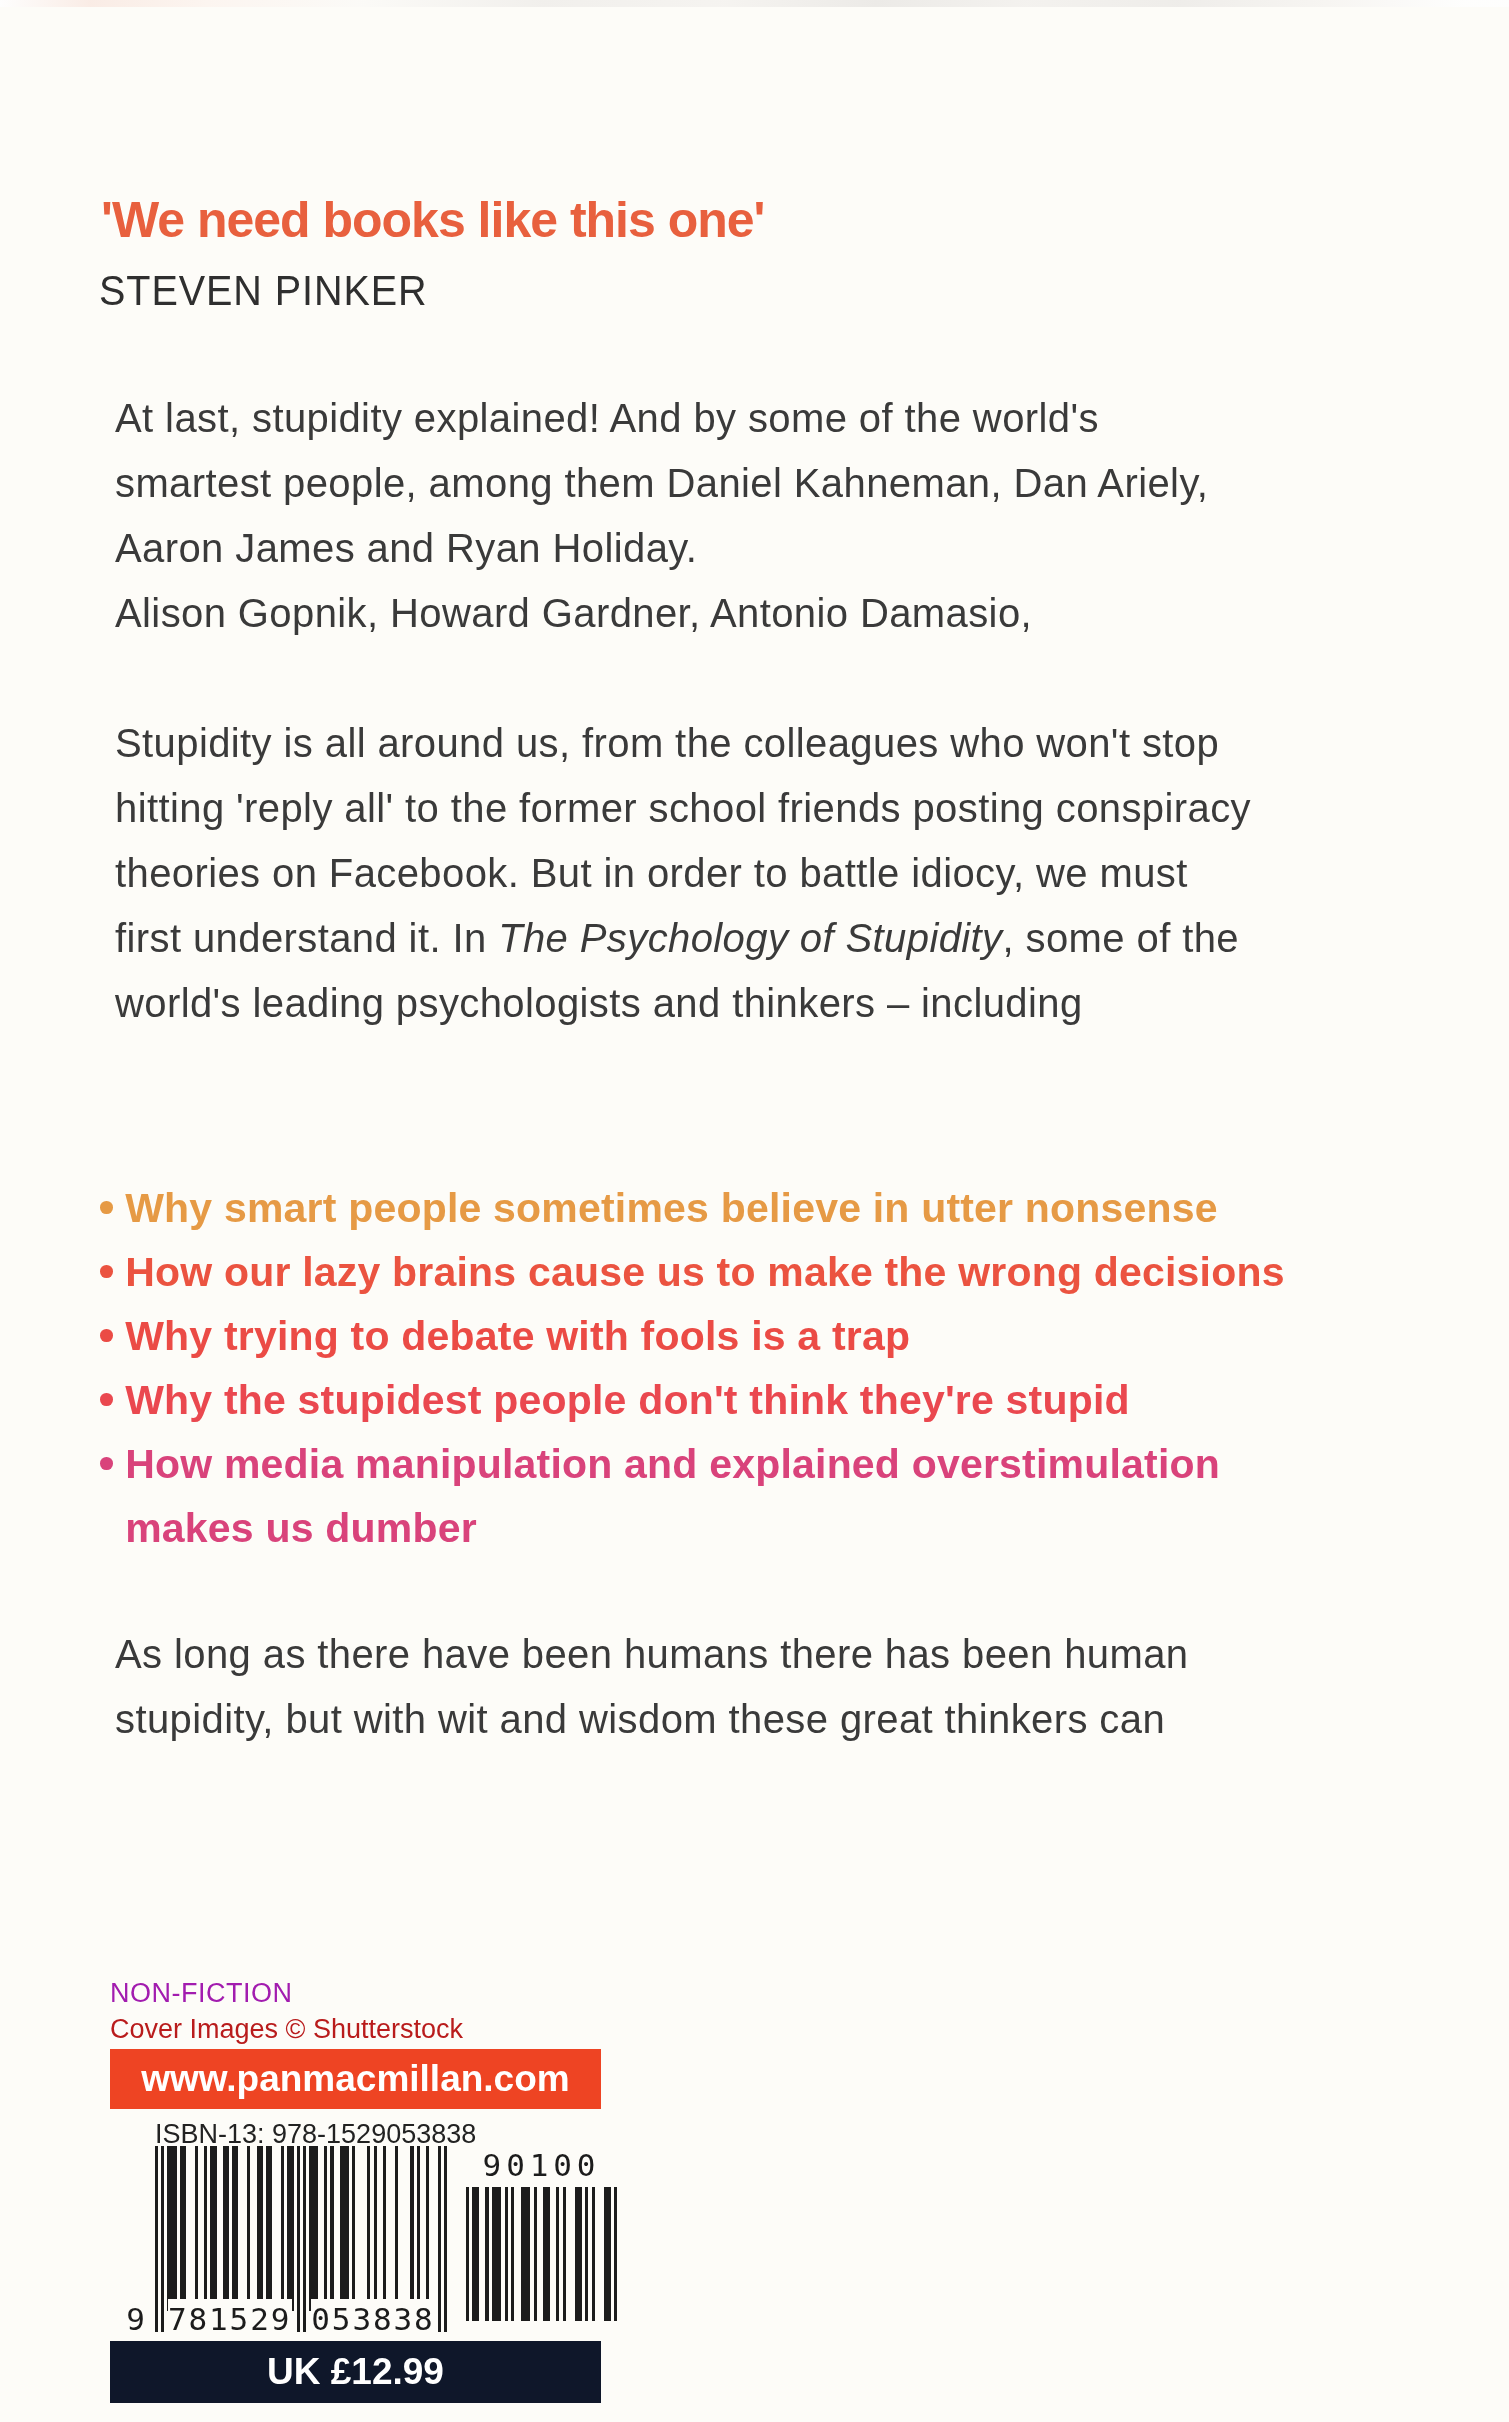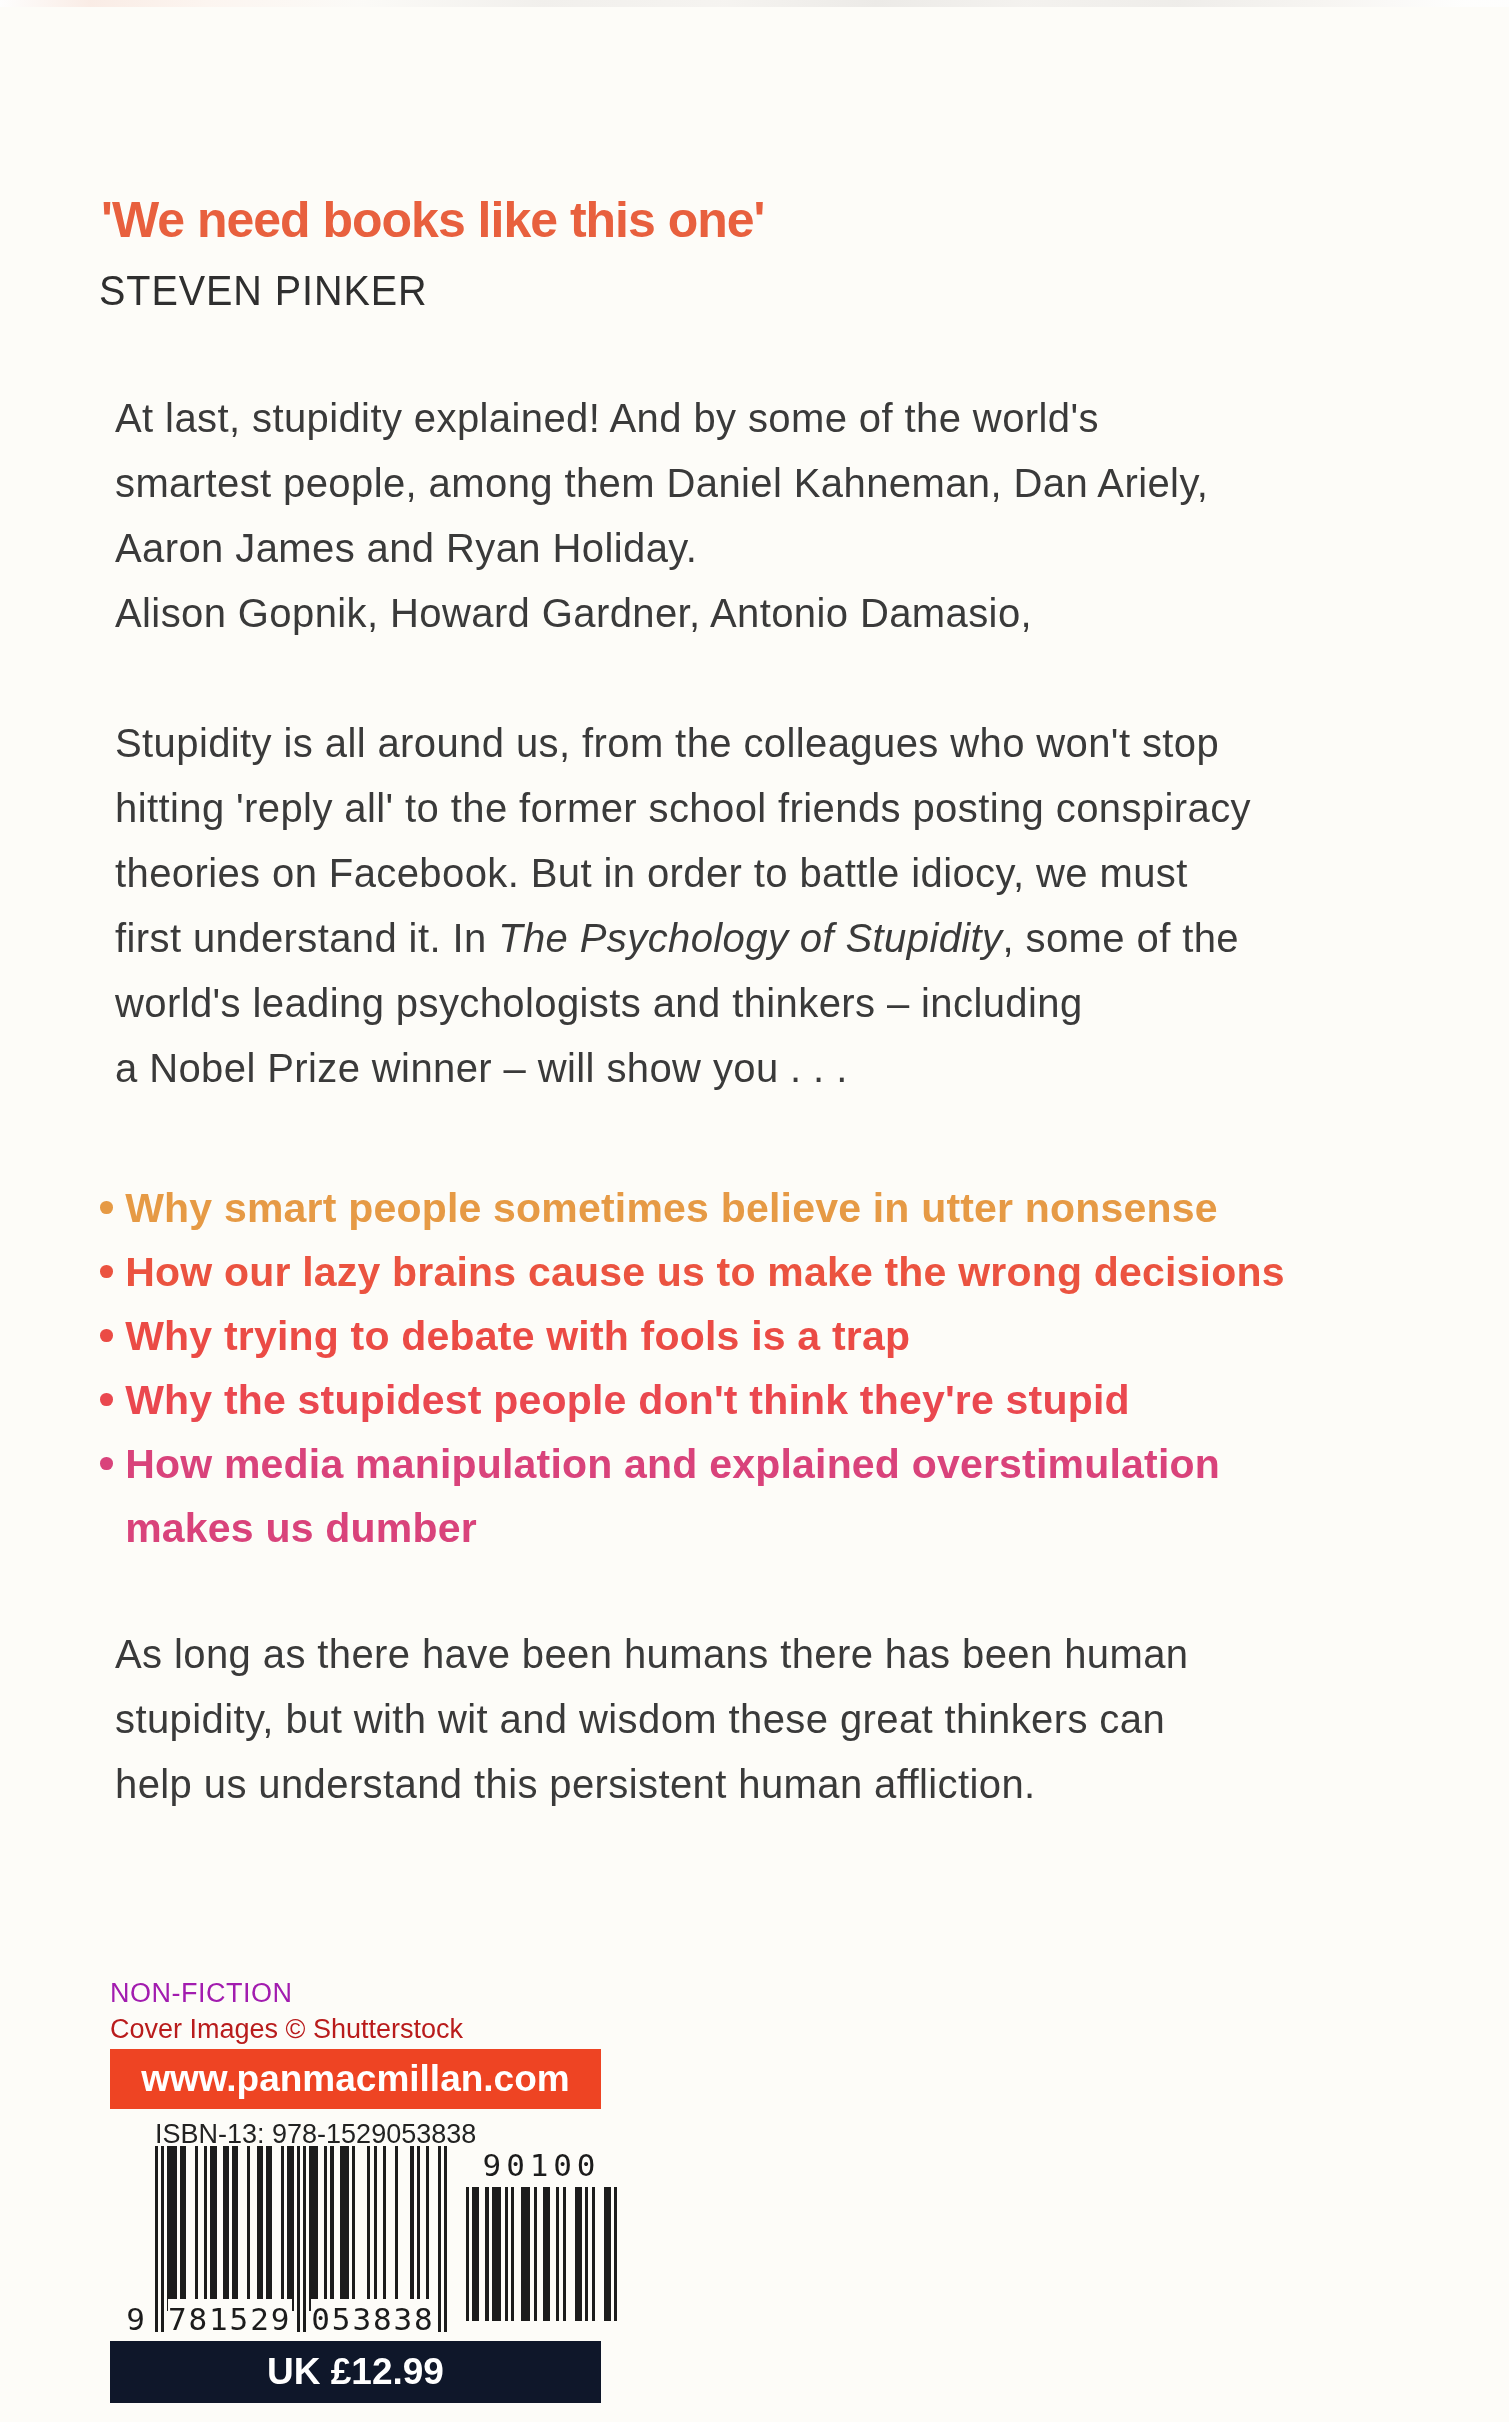--- a/index.html
+++ b/index.html
@@ -118,21 +118,20 @@
     <div>Aaron James and Ryan Holiday.</div>
     <div>Alison Gopnik, Howard Gardner, Antonio Damasio,</div>
   </div>
 
   <div class="para p2">
     <div>Stupidity is all around us, from the colleagues who won't stop</div>
     <div>hitting 'reply all' to the former school friends posting conspiracy</div>
     <div>theories on Facebook. But in order to battle idiocy, we must</div>
     <div><span>first understand it. In </span><span class="ital">The Psychology of Stupidity</span><span>, some of the</span></div>
     <div>world's leading psychologists and thinkers – including</div>
-    <div>a Nobel Prize winner – will show you . . .</div>
   </div>
 
   <div class="bullets">
     <div class="bullet-item">
       <span class="bullet-dot" style="background: rgb(230, 154, 69);"></span>
       <span class="bullet-text" style="color: rgb(230, 154, 69);">Why smart people sometimes believe in utter nonsense</span>
     </div>
     <div class="bullet-item">
       <span class="bullet-dot" style="background: rgb(235, 83, 64);"></span>
       <span class="bullet-text" style="color: rgb(235, 83, 64);">How our lazy brains cause us to make the wrong decisions</span>
@@ -150,21 +149,20 @@
       <span class="bullet-text" style="color: rgb(217, 67, 123);">
         <span style="display:block;">How media manipulation and explained overstimulation</span>
         <span style="display:block;">makes us dumber</span>
       </span>
     </div>
   </div>
 
   <div class="para p3">
     <div>As long as there have been humans there has been human</div>
     <div>stupidity, but with wit and wisdom these great thinkers can</div>
-    <div>help us understand this persistent human affliction.</div>
   </div>
 
   <div class="footer-category">NON-FICTION</div>
   <div class="footer-credit">Cover Images © Shutterstock</div>
 
   <div class="red-bar website-bar" style="background: rgb(238, 68, 35);">
     <span>www.panmacmillan.com</span>
   </div>
 
   <div class="isbn-label">ISBN-13: 978-1529053838</div>

